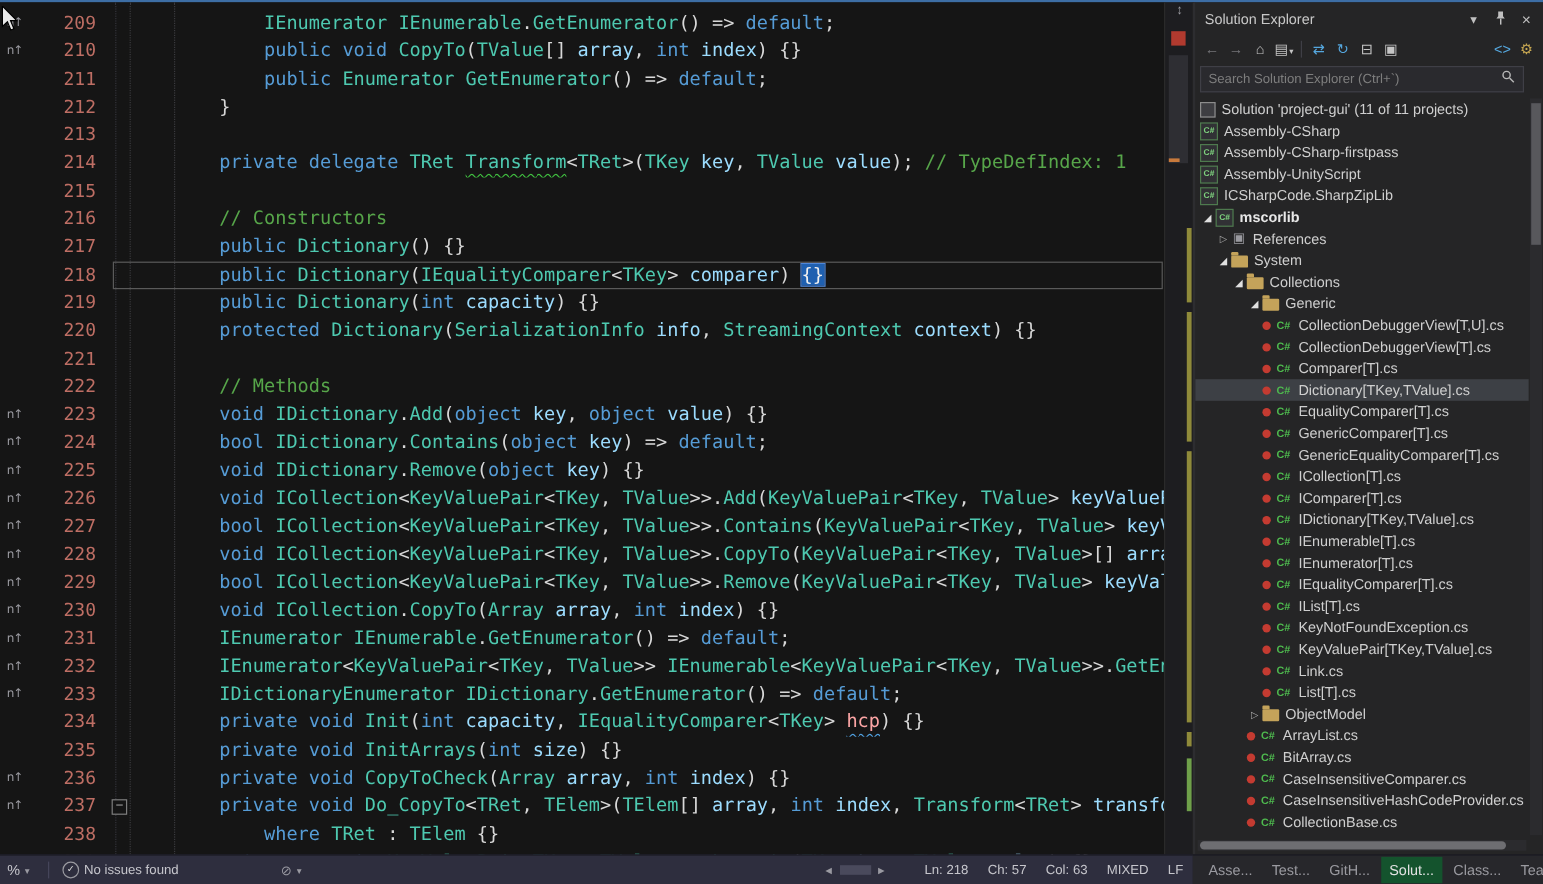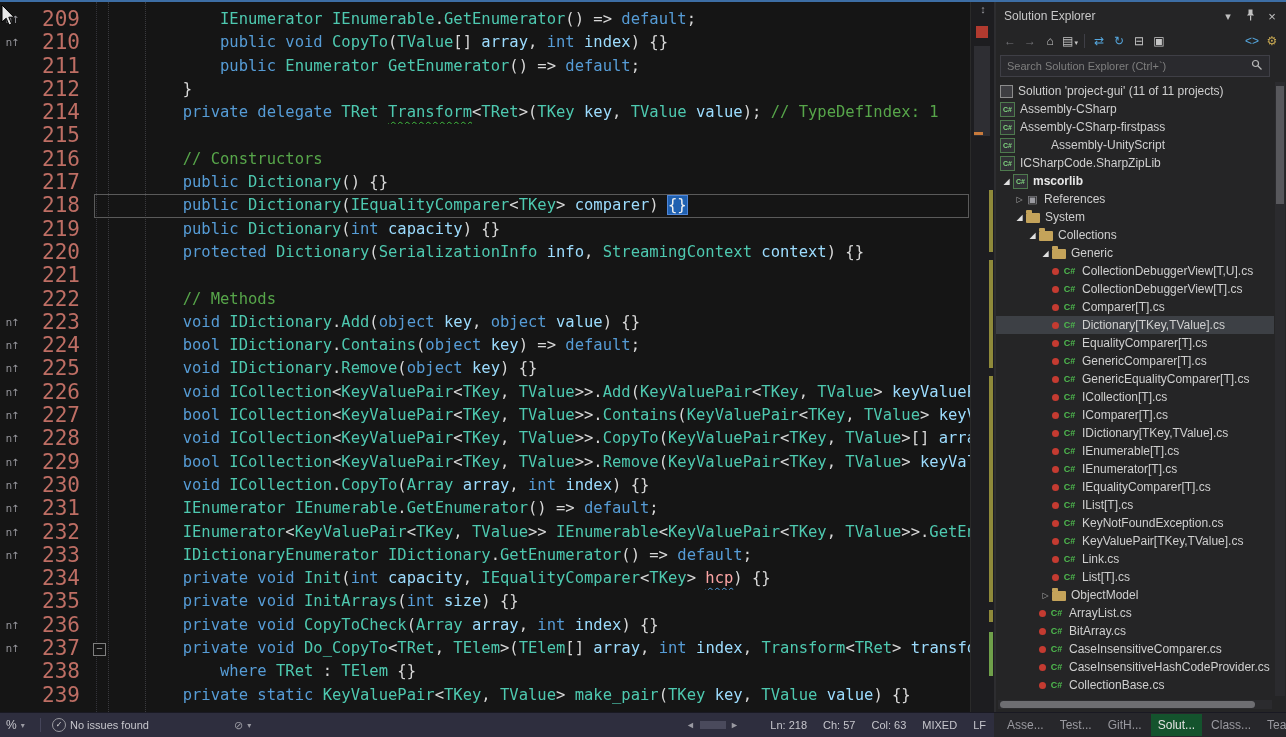--- a/index.html
+++ b/index.html
@@ -7,21 +7,21 @@
   #root{position:absolute;inset:0;background:#151515;}
   #accent{position:absolute;top:0;left:0;right:0;height:2px;background:#3D6EA5;}
 
   
   #editor{position:absolute;left:0;top:2px;width:970px;height:710px;overflow:hidden;background:#151515;}
   #lines{padding-top:6px;}
   .guide{position:absolute;top:0;bottom:0;width:0;border-left:1px dotted #3A3A3E;pointer-events:none;}
   .cl{display:flex;height:23.3px;line-height:23.3px;position:relative;font-family:"DejaVu Sans Mono",monospace;font-size:15.5px;white-space:pre;}
   .cl.cur::before{content:"";position:absolute;left:94px;right:1px;top:0;bottom:0;border:1px solid #5A5A5A;pointer-events:none;}
   .g-ic{width:24px;flex:none;font-family:"DejaVu Sans",sans-serif;font-size:10px;color:#9A9AA0;text-align:center;letter-spacing:-1px;}
-  .g-num{width:56px;flex:none;text-align:right;padding-right:12px;color:#BE6E64;font-size:21px;}
+  .g-num{width:56px;flex:none;text-align:right;padding-right:12px;color:#BE6E64;font-size:15px;}
   .g-fold{width:16px;flex:none;position:relative;}
   .fold-box{position:absolute;left:1px;top:6px;width:11px;height:11px;border:1px solid #7E7E7E;background:#151515;color:#C8C8C8;font-size:9px;line-height:9px;text-align:center;}
   .g-code{flex:1;white-space:pre;overflow:hidden;}
   .tk-k{color:#569CD6;} .tk-t{color:#4EC9B0;} .tk-v{color:#9CDCFE;} .tk-c{color:#57A64A;} .tk-p{color:#D8D8D8;}
   .tk-tw{color:#4EC9B0;text-decoration-line:underline;text-decoration-style:wavy;text-decoration-color:#3FBF3F;text-decoration-thickness:1px;text-underline-offset:4px;}
   .tk-vw{color:#fca5a5;text-decoration-line:underline;text-decoration-style:wavy;text-decoration-color:#4FA0E0;text-decoration-thickness:1px;text-underline-offset:4px;}
   .tk-bs{color:#F0F0F0;background:#1F60B0;outline:1px solid #4F86D8;}
 
   
   #vscroll{position:absolute;left:970px;top:2px;width:24px;height:710px;background:#1D1D20;border-left:1px solid #2A2A2A;}
@@ -85,20 +85,21 @@
 
   <div id="editor">
     <div class="guide" style="left:96px;border-left-color:#33333A"></div>
     <div class="guide" style="left:108px"></div>
     <div class="guide" style="left:145px"></div>
     <div id="lines">
         <div class="cl"><span class="g-ic">n↑</span><span class="g-num">209</span><span class="g-fold"></span><span class="g-code"><span class="tk-p">            </span><span class="tk-t">IEnumerator</span><span class="tk-p"> </span><span class="tk-t">IEnumerable</span><span class="tk-p">.</span><span class="tk-t">GetEnumerator</span><span class="tk-p">() =&gt; </span><span class="tk-k">default</span><span class="tk-p">;</span></span></div>
         <div class="cl"><span class="g-ic">n↑</span><span class="g-num">210</span><span class="g-fold"></span><span class="g-code"><span class="tk-p">            </span><span class="tk-k">public</span><span class="tk-p"> </span><span class="tk-k">void</span><span class="tk-p"> </span><span class="tk-t">CopyTo</span><span class="tk-p">(</span><span class="tk-t">TValue</span><span class="tk-p">[] </span><span class="tk-v">array</span><span class="tk-p">, </span><span class="tk-k">int</span><span class="tk-p"> </span><span class="tk-v">index</span><span class="tk-p">) {}</span></span></div>
         <div class="cl"><span class="g-ic"></span><span class="g-num">211</span><span class="g-fold"></span><span class="g-code"><span class="tk-p">            </span><span class="tk-k">public</span><span class="tk-p"> </span><span class="tk-t">Enumerator</span><span class="tk-p"> </span><span class="tk-t">GetEnumerator</span><span class="tk-p">() =&gt; </span><span class="tk-k">default</span><span class="tk-p">;</span></span></div>
         <div class="cl"><span class="g-ic"></span><span class="g-num">212</span><span class="g-fold"></span><span class="g-code"><span class="tk-p">        }</span></span></div>
+        <div class="cl"><span class="g-ic"></span><span class="g-num">213</span><span class="g-fold"></span><span class="g-code"></span></div>
         <div class="cl"><span class="g-ic"></span><span class="g-num">214</span><span class="g-fold"></span><span class="g-code"><span class="tk-p">        </span><span class="tk-k">private</span><span class="tk-p"> </span><span class="tk-k">delegate</span><span class="tk-p"> </span><span class="tk-t">TRet</span><span class="tk-p"> </span><span class="tk-tw">Transform</span><span class="tk-p">&lt;</span><span class="tk-t">TRet</span><span class="tk-p">&gt;(</span><span class="tk-t">TKey</span><span class="tk-p"> </span><span class="tk-v">key</span><span class="tk-p">, </span><span class="tk-t">TValue</span><span class="tk-p"> </span><span class="tk-v">value</span><span class="tk-p">); </span><span class="tk-c">// TypeDefIndex: 1</span></span></div>
         <div class="cl"><span class="g-ic"></span><span class="g-num">215</span><span class="g-fold"></span><span class="g-code"></span></div>
         <div class="cl"><span class="g-ic"></span><span class="g-num">216</span><span class="g-fold"></span><span class="g-code"><span class="tk-p">        </span><span class="tk-c">// Constructors</span></span></div>
         <div class="cl"><span class="g-ic"></span><span class="g-num">217</span><span class="g-fold"></span><span class="g-code"><span class="tk-p">        </span><span class="tk-k">public</span><span class="tk-p"> </span><span class="tk-t">Dictionary</span><span class="tk-p">() {}</span></span></div>
         <div class="cl cur"><span class="g-ic"></span><span class="g-num">218</span><span class="g-fold"></span><span class="g-code"><span class="tk-p">        </span><span class="tk-k">public</span><span class="tk-p"> </span><span class="tk-t">Dictionary</span><span class="tk-p">(</span><span class="tk-t">IEqualityComparer</span><span class="tk-p">&lt;</span><span class="tk-t">TKey</span><span class="tk-p">&gt; </span><span class="tk-v">comparer</span><span class="tk-p">) </span><span class="tk-bs">{}</span></span></div>
         <div class="cl"><span class="g-ic"></span><span class="g-num">219</span><span class="g-fold"></span><span class="g-code"><span class="tk-p">        </span><span class="tk-k">public</span><span class="tk-p"> </span><span class="tk-t">Dictionary</span><span class="tk-p">(</span><span class="tk-k">int</span><span class="tk-p"> </span><span class="tk-v">capacity</span><span class="tk-p">) {}</span></span></div>
         <div class="cl"><span class="g-ic"></span><span class="g-num">220</span><span class="g-fold"></span><span class="g-code"><span class="tk-p">        </span><span class="tk-k">protected</span><span class="tk-p"> </span><span class="tk-t">Dictionary</span><span class="tk-p">(</span><span class="tk-t">SerializationInfo</span><span class="tk-p"> </span><span class="tk-v">info</span><span class="tk-p">, </span><span class="tk-t">StreamingContext</span><span class="tk-p"> </span><span class="tk-v">context</span><span class="tk-p">) {}</span></span></div>
         <div class="cl"><span class="g-ic"></span><span class="g-num">221</span><span class="g-fold"></span><span class="g-code"></span></div>
         <div class="cl"><span class="g-ic"></span><span class="g-num">222</span><span class="g-fold"></span><span class="g-code"><span class="tk-p">        </span><span class="tk-c">// Methods</span></span></div>
         <div class="cl"><span class="g-ic">n↑</span><span class="g-num">223</span><span class="g-fold"></span><span class="g-code"><span class="tk-p">        </span><span class="tk-k">void</span><span class="tk-p"> </span><span class="tk-t">IDictionary</span><span class="tk-p">.</span><span class="tk-t">Add</span><span class="tk-p">(</span><span class="tk-k">object</span><span class="tk-p"> </span><span class="tk-v">key</span><span class="tk-p">, </span><span class="tk-k">object</span><span class="tk-p"> </span><span class="tk-v">value</span><span class="tk-p">) {}</span></span></div>
@@ -171,21 +172,21 @@
           <span class="lbl">Solution 'project-gui' (11 of 11 projects)</span>
         </div>
         <div class="tr" style="padding-left: 4px;">
           <span class="i-proj">C#</span>
           <span class="lbl">Assembly-CSharp</span>
         </div>
         <div class="tr" style="padding-left: 4px;">
           <span class="i-proj">C#</span>
           <span class="lbl">Assembly-CSharp-firstpass</span>
         </div>
-        <div class="tr" style="padding-left: 4px; gap: 31px;">
+        <div class="tr" style="padding-left: 4px;">
           <span class="i-proj">C#</span>
           <span class="lbl">Assembly-UnityScript</span>
         </div>
         <div class="tr" style="padding-left: 4px;">
           <span class="i-proj">C#</span>
           <span class="lbl">ICSharpCode.SharpZipLib</span>
         </div>
         <div class="tr bold" style="padding-left: 4px;">
           <span class="arr">◢</span>
           <span class="i-proj">C#</span>

